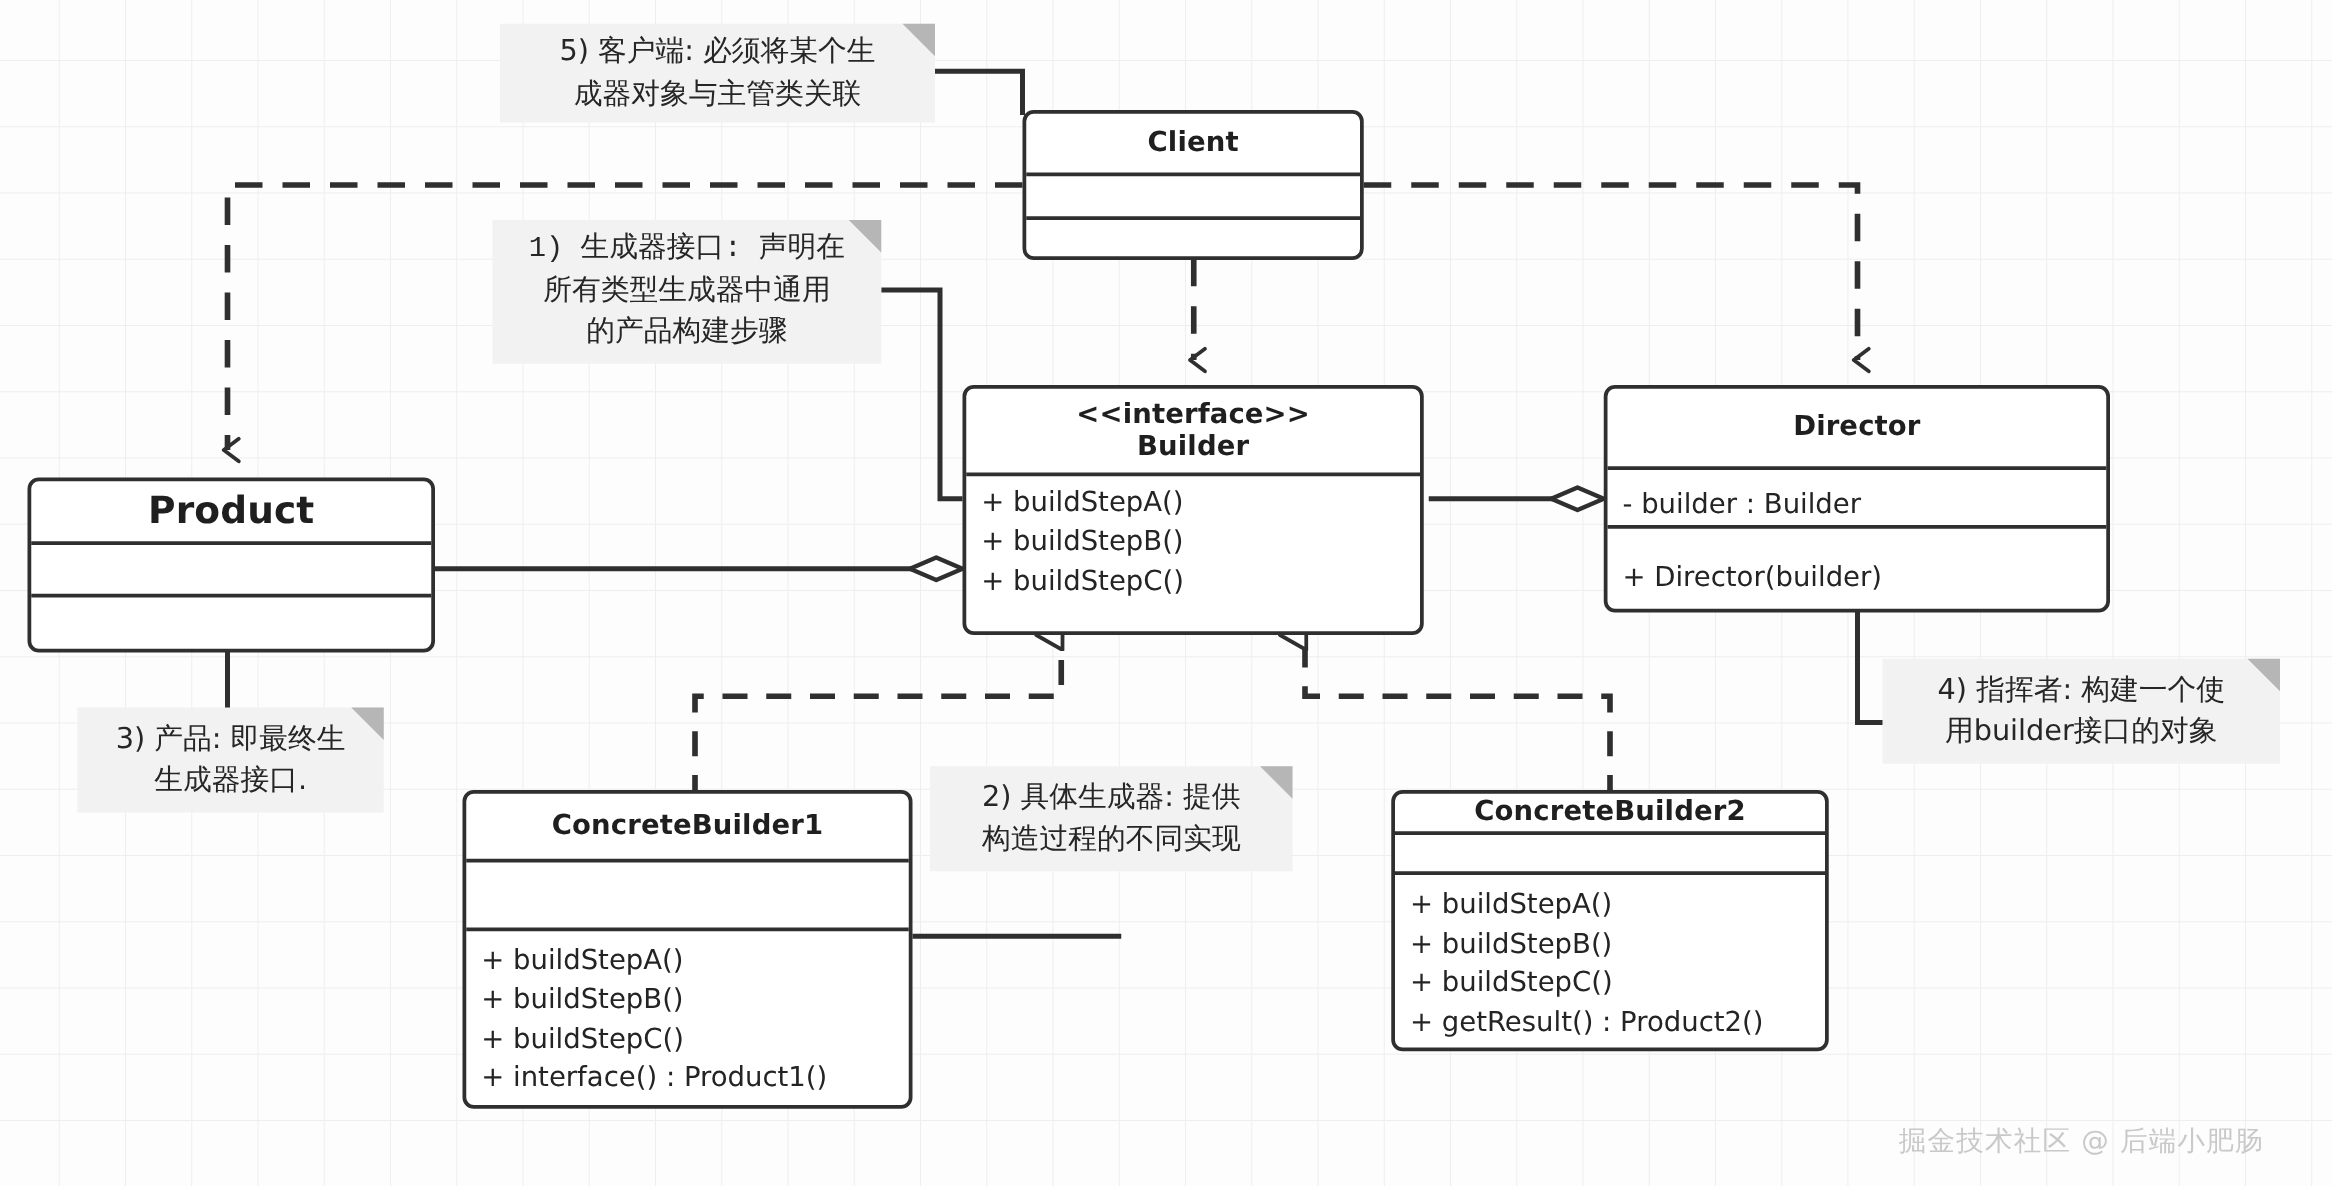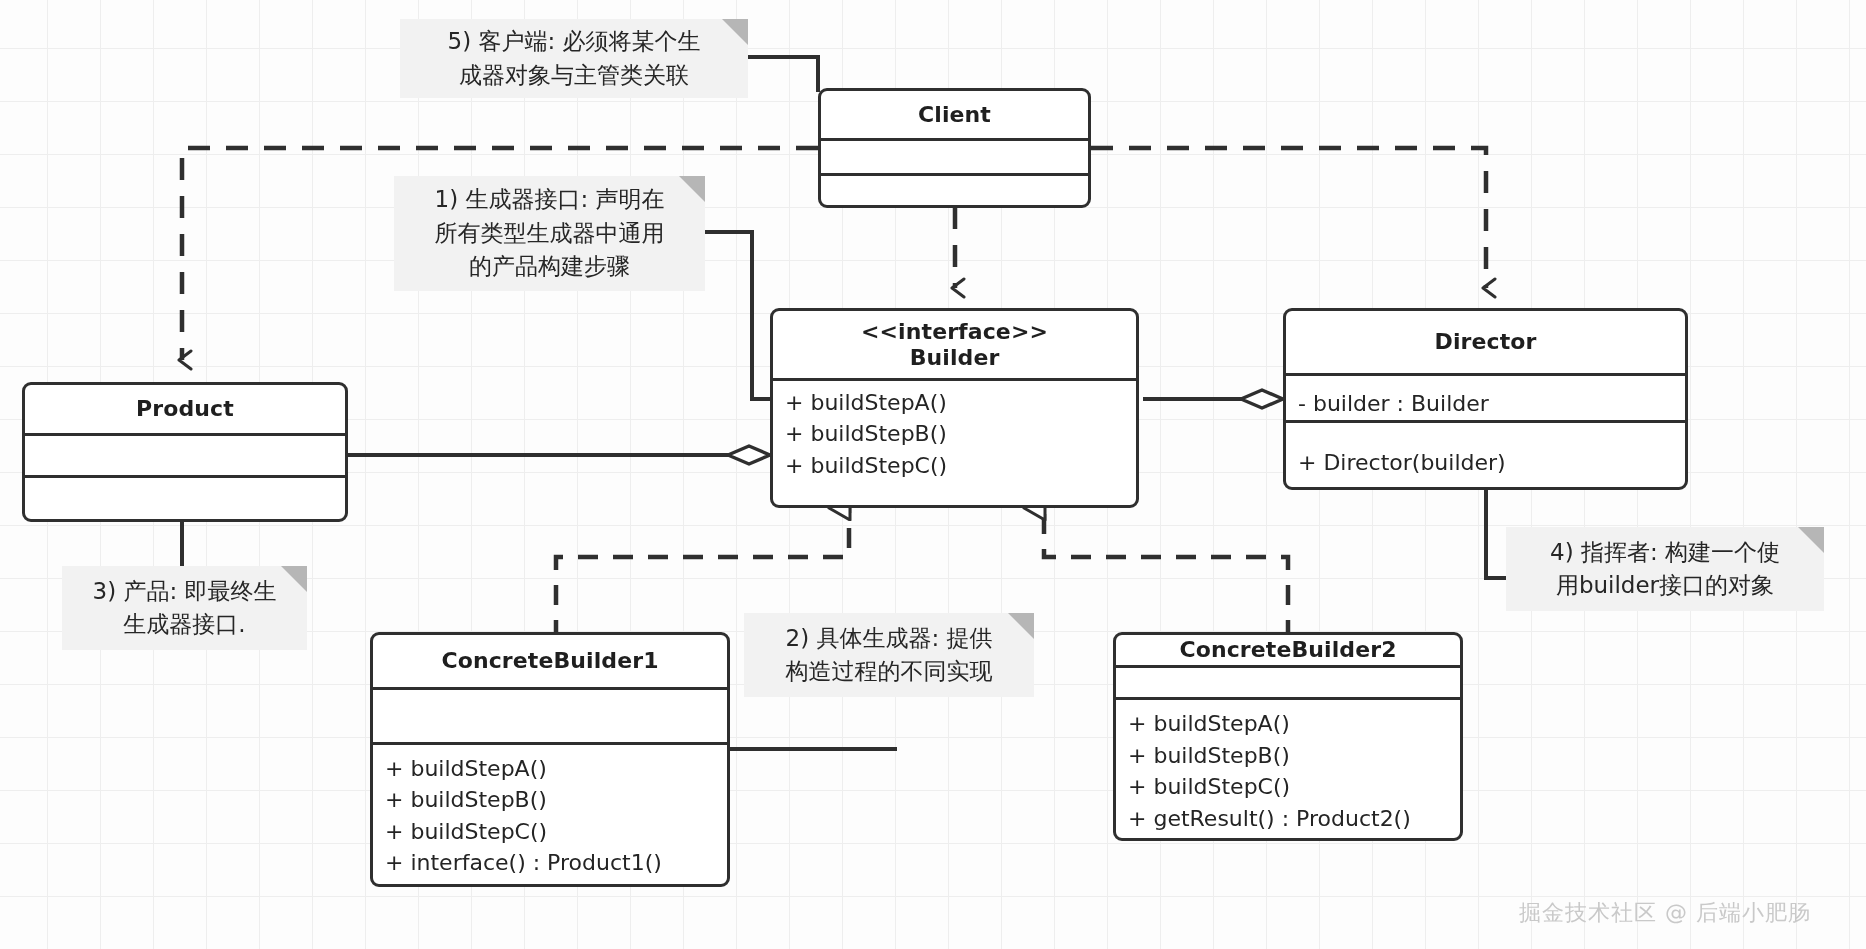--- a/index.html
+++ b/index.html
@@ -194,21 +194,21 @@
     </div>
     <div class="uml-compartment" style="height:47px; font-size:22px; padding-top:12px;">
       <div class="uml-row">- builder : Builder</div>
     </div>
     <div class="uml-compartment" style="flex:1; font-size:22px; padding-top:24px;">
       <div class="uml-row">+ Director(builder)</div>
     </div>
   </div>
 
   <div class="uml-box" style="left:22px; top:382px; width:326px; height:140px;">
-    <div class="uml-title" style="height:48px; font-size:22px;">
+    <div class="uml-title" style="height:48px; font-size:30px;">
       <span class="tname">Product</span>
     </div>
     <div class="uml-compartment empty" style="height:42px;"></div>
     <div class="uml-compartment empty" style="flex:1;"></div>
   </div>
 
   <div class="uml-box" style="left:370px; top:632px; width:360px; height:255px;">
     <div class="uml-title" style="height:52px; font-size:22px;">
       <span class="tname">ConcreteBuilder1</span>
     </div>
@@ -233,21 +233,21 @@
       <div class="uml-row">+ getResult() : Product2()</div>
     </div>
   </div>
 
   <div class="note" style="left:400px; top:19px; width:348px; height:79px; font-size:23px;">
     <span class="fold"></span>
     <span class="nline">5) 客户端: 必须将某个生</span>
     <span class="nline">成器对象与主管类关联</span>
   </div>
 
-  <div class="note" style="left:394px; top:176px; width:311px; height:115px; font-size:23px;">
+  <div class="note" style="left:394px; top:176px; width:311px; height:115px; font-size:23px;font-family:Liberation Mono, monospace;">
     <span class="fold"></span>
     <span class="nline">1) 生成器接口: 声明在</span>
     <span class="nline">所有类型生成器中通用</span>
     <span class="nline">的产品构建步骤</span>
   </div>
 
   <div class="note" style="left:744px; top:613px; width:290px; height:84px; font-size:23px;">
     <span class="fold"></span>
     <span class="nline">2) 具体生成器: 提供</span>
     <span class="nline">构造过程的不同实现</span>

